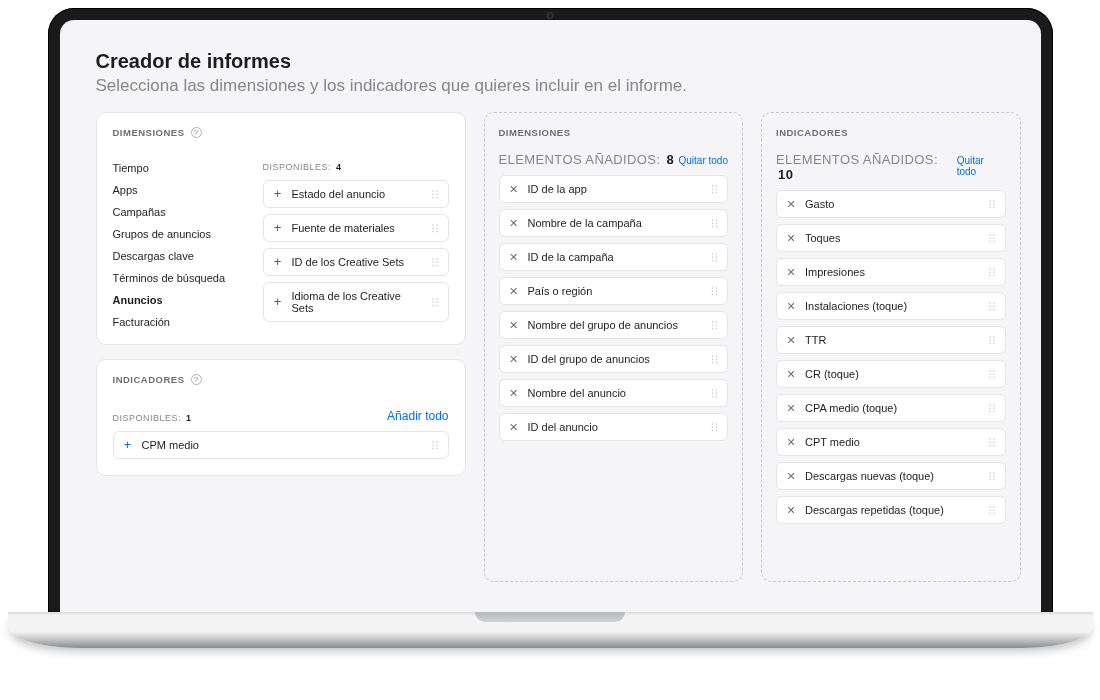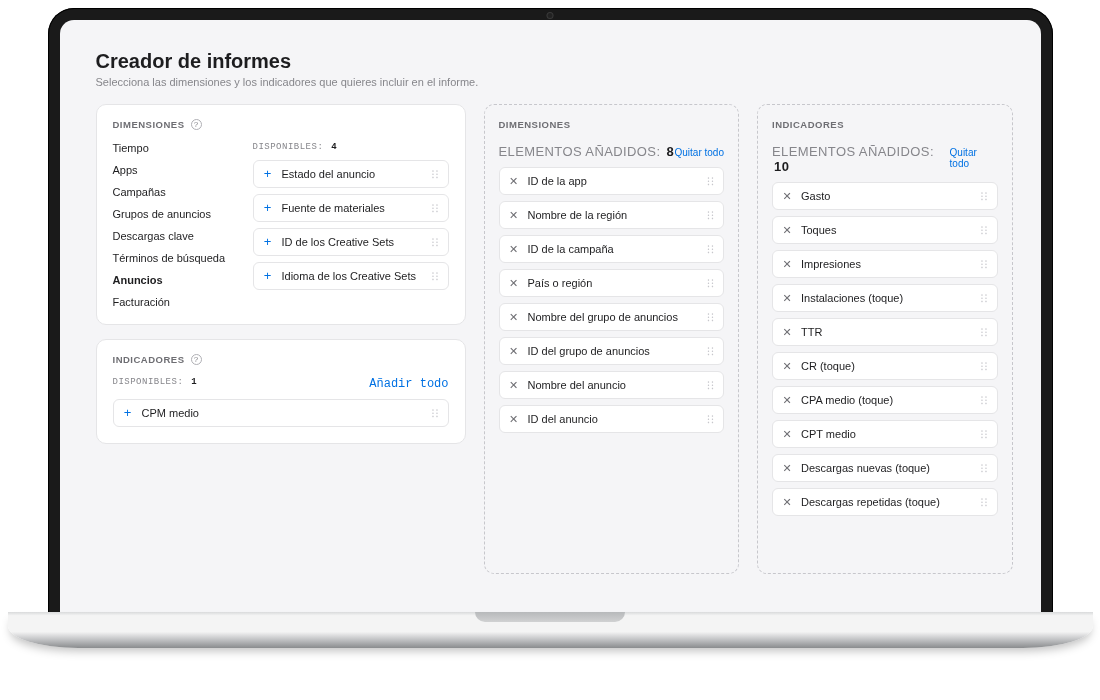--- a/index.html
+++ b/index.html
@@ -66,31 +66,31 @@
     width: 150px;
     height: 10px;
     background: linear-gradient(#b7b9bb, #d0d1d2);
     border-radius: 0 0 14px 14px;
   }
 
   
   .app {
     position: absolute;
     inset: 0;
-    padding: 30px 28px 0 36px;
+    padding: 30px 20px 0 36px;
     color: #1d1d1f;
     overflow: hidden;
   }
   .page-title {
     font-size: 20px;
     font-weight: 600;
     margin-bottom: 3px;
   }
   .page-subtitle {
-    font-size: 11px;
+    font-size: 17px;
     color: #86868b;
     margin-bottom: 16px;
   }
 
   .layout {
     display: flex;
     gap: 18px;
     align-items: flex-start;
   }
   .left-col {
@@ -132,21 +132,22 @@
     border-radius: 50%;
     font-size: 8px;
     color: #86868b;
     display: inline-flex;
     align-items: center;
     justify-content: center;
   }
 
   .panel-body {
     display: flex;
-    gap: 22px;
+    gap: 32px;
+    margin-top: 24px;
   }
   .tab-list {
     width: 118px;
     flex: none;
     display: flex;
     flex-direction: column;
     gap: 10px;
   }
   .tab-item {
     font-size: 11px;
@@ -157,26 +158,25 @@
 
   .avail-col {
     flex: 1;
     display: flex;
     flex-direction: column;
     gap: 8px;
   }
   .avail-header {
     display: flex;
     justify-content: space-between;
-    align-items: flex-start;
+    align-items: flex-end;
     font-size: 9px;
     letter-spacing: 0.5px;
     color: #86868b;
     text-transform: uppercase;
-    font-family: Liberation Mono, monospace;
   }
   .avail-header .count { color: #1d1d1f; font-weight: 600; margin-left: 2px;}
   .add-all {
     font-size: 12px;
     color: #0071e3;
     text-transform: none;
     letter-spacing: 0;
     cursor: pointer;
   }
 
@@ -352,21 +352,21 @@
                 <span class="remove-all">Quitar todo</span>
               </div>
               <div class="chip-list" id="dim-sel">
                   <div class="chip">
                     <span class="lead-icon x">✕</span>
                     <span class="label">ID de la app</span>
                     <span class="drag-handle">⁝⁝</span>
                   </div>
                   <div class="chip">
                     <span class="lead-icon x">✕</span>
-                    <span class="label">Nombre de la región</span>
+                    <span class="label">Nombre de la campaña</span>
                     <span class="drag-handle">⁝⁝</span>
                   </div>
                   <div class="chip">
                     <span class="lead-icon x">✕</span>
                     <span class="label">ID de la campaña</span>
                     <span class="drag-handle">⁝⁝</span>
                   </div>
                   <div class="chip">
                     <span class="lead-icon x">✕</span>
                     <span class="label">País o región</span>

